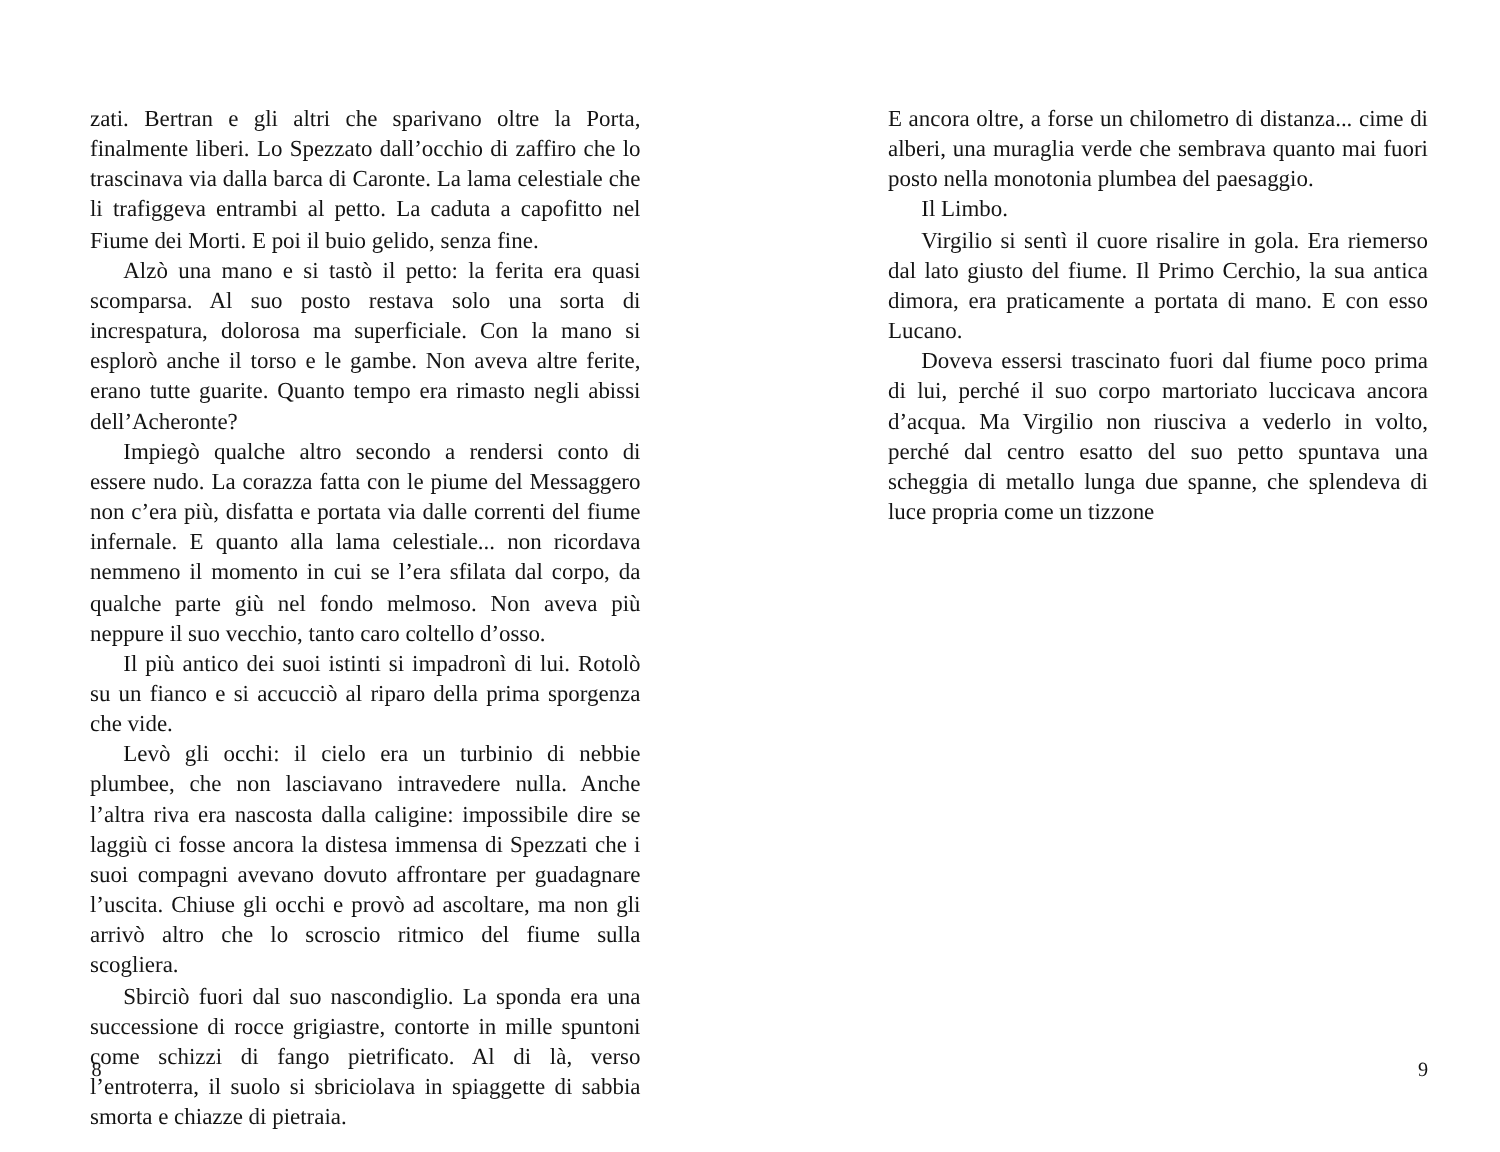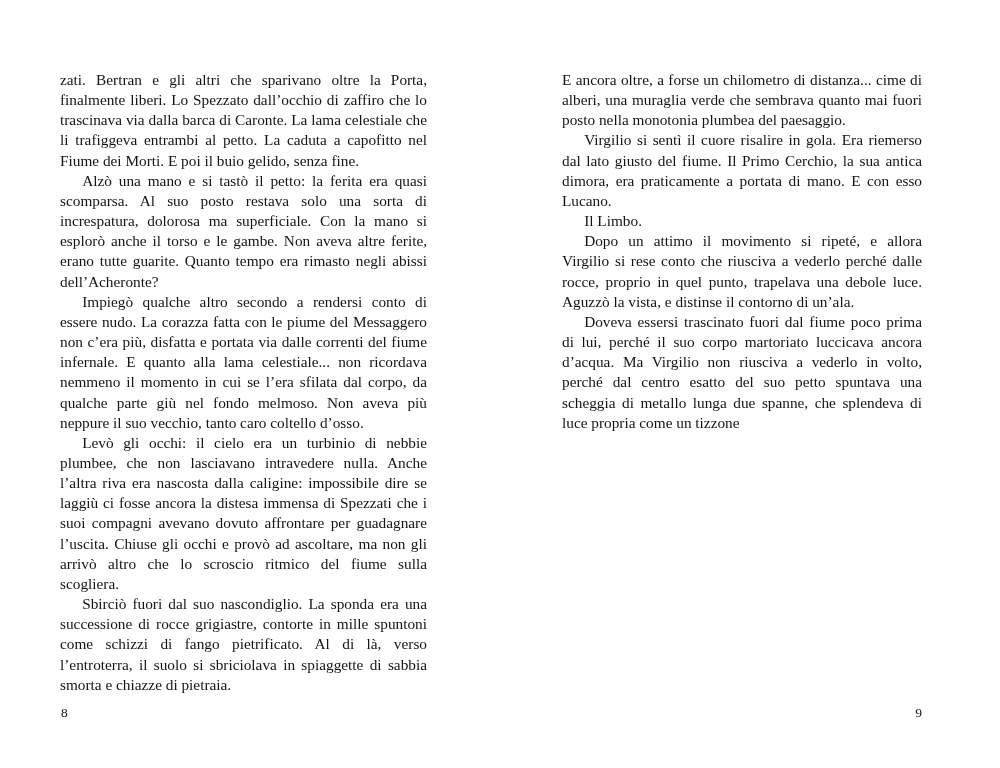--- a/index.html
+++ b/index.html
@@ -18,21 +18,21 @@
   .spread {
     position: absolute;
     inset: 0;
   }
   .page {
     position: absolute;
     top: 70px;
     height: 650px;
   }
   .page-left  { left: 60px;  width: 367px; }
-  .page-right { left: 562px; width: 360px; }
+  .page-right { left: 592px; width: 360px; }
   .page-text p {
     margin: 0;
     font-size: 15.3px;
     line-height: 20.15px;
     text-align: justify;
     hyphens: auto;
     -webkit-hyphens: auto;
   }
   .page-text p.indent { text-indent: 1.45em; }
   .page-number {
@@ -48,30 +48,30 @@
 </head>
 <body>
 
 <div class="spread">
 
   <section class="page page-left">
     <div class="page-text">
         <p class="">zati. Bertran e gli altri che sparivano oltre la Porta, finalmente liberi. Lo Spezzato dall’occhio di zaffiro che lo trascinava via dalla barca di Caronte. La lama celestiale che li trafiggeva entrambi al petto. La caduta a capofitto nel Fiume dei Morti. E poi il buio gelido, senza fine.</p>
         <p class="indent">Alzò una mano e si tastò il petto: la ferita era quasi scomparsa. Al suo posto restava solo una sorta di increspatura, dolorosa ma superficiale. Con la mano si esplorò anche il torso e le gambe. Non aveva altre ferite, erano tutte guarite. Quanto tempo era rimasto negli abissi dell’Acheronte?</p>
         <p class="indent">Impiegò qualche altro secondo a rendersi conto di essere nudo. La corazza fatta con le piume del Messaggero non c’era più, disfatta e portata via dalle correnti del fiume infernale. E quanto alla lama celestiale... non ricordava nemmeno il momento in cui se l’era sfilata dal corpo, da qualche parte giù nel fondo melmoso. Non aveva più neppure il suo vecchio, tanto caro coltello d’osso.</p>
+        <p class="indent">Il più antico dei suoi istinti si impadronì di lui. Rotolò su un fianco e si accucciò al riparo della prima sporgenza che vide.</p>
         <p class="indent">Levò gli occhi: il cielo era un turbinio di nebbie plumbee, che non lasciavano intravedere nulla. Anche l’altra riva era nascosta dalla caligine: impossibile dire se laggiù ci fosse ancora la distesa immensa di Spezzati che i suoi compagni avevano dovuto affrontare per guadagnare l’uscita. Chiuse gli occhi e provò ad ascoltare, ma non gli arrivò altro che lo scroscio ritmico del fiume sulla scogliera.</p>
         <p class="indent">Sbirciò fuori dal suo nascondiglio. La sponda era una successione di rocce grigiastre, contorte in mille spuntoni come schizzi di fango pietrificato. Al di là, verso l’entroterra, il suolo si sbriciolava in spiaggette di sabbia smorta e chiazze di pietraia.</p>
       </div>
     <div class="page-number">8</div>
   </section>
 
   <section class="page page-right">
     <div class="page-text">
         <p class="">E ancora oltre, a forse un chilometro di distanza... cime di alberi, una muraglia verde che sembrava quanto mai fuori posto nella monotonia plumbea del paesaggio.</p>
+        <p class="indent">Il Limbo.</p>
         <p class="indent">Virgilio si sentì il cuore risalire in gola. Era riemerso dal lato giusto del fiume. Il Primo Cerchio, la sua antica dimora, era praticamente a portata di mano. E con esso Lucano.</p>
-        <p class="indent">Il Limbo.</p>
-        <p class="indent">Dopo un attimo il movimento si ripeté, e allora Virgilio si rese conto che riusciva a vederlo perché dalle rocce, proprio in quel punto, trapelava una debole luce. Aguzzò la vista, e distinse il contorno di un’ala.</p>
         <p class="indent">Doveva essersi trascinato fuori dal fiume poco prima di lui, perché il suo corpo martoriato luccicava ancora d’acqua. Ma Virgilio non riusciva a vederlo in volto, perché dal centro esatto del suo petto spuntava una scheggia di metallo lunga due spanne, che splendeva di luce propria come un tizzone</p>
       </div>
     <div class="page-number">9</div>
   </section>
 
 </div>
 
 </body></html>

